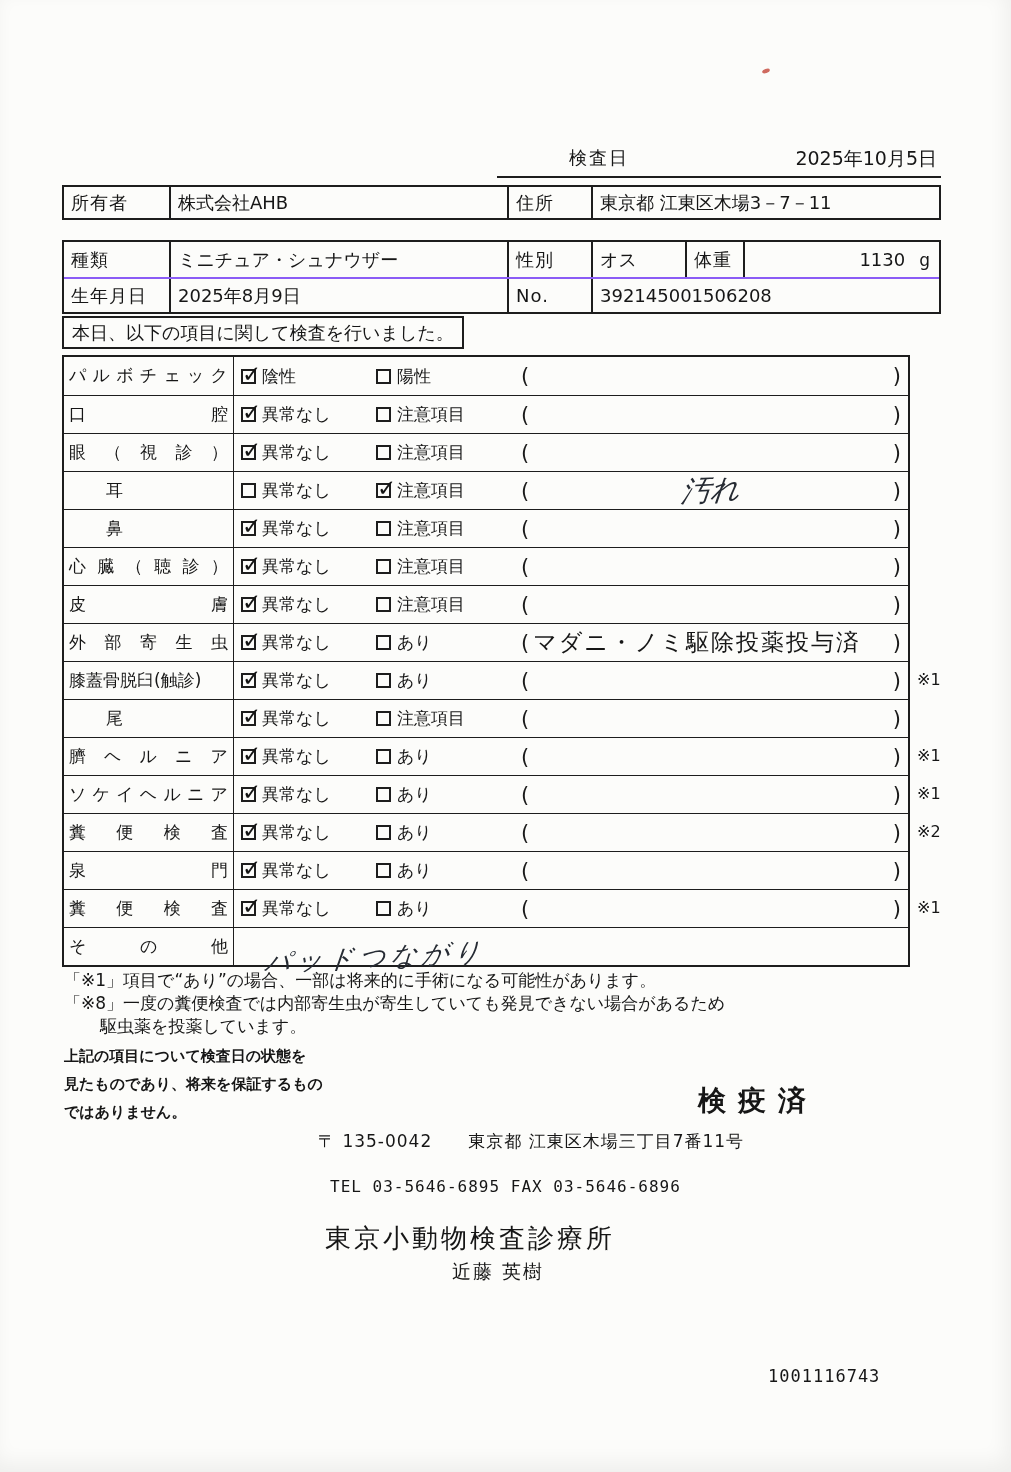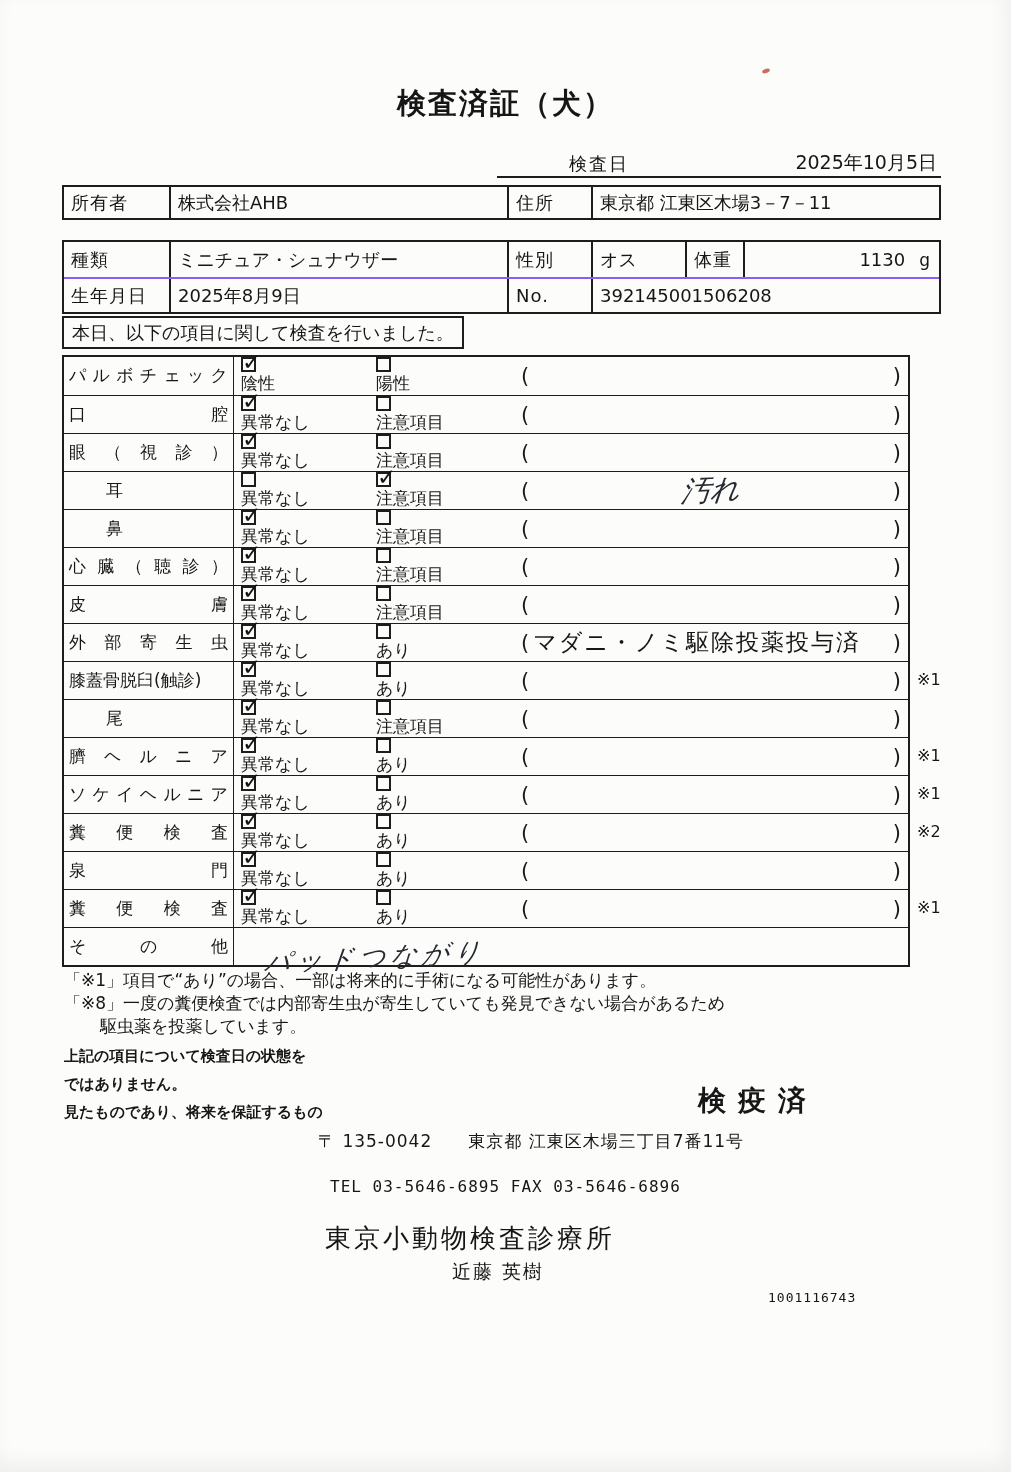--- a/index.html
+++ b/index.html
@@ -10,21 +10,21 @@
     background:#fcfcfa; overflow:hidden;
     box-shadow: inset -5px -9px 20px rgba(0,0,0,0.055);
   }
   .speck { position:absolute; left:762px; top:69px; width:8px; height:4px;
     background:#c0392b; opacity:.75; border-radius:50%; transform:rotate(-18deg); }
 
   .title { position:absolute; top:84px; left:0; width:100%; text-align:center;
     font-size:29px; font-weight:600; letter-spacing:2px; }
 
   .date-row { position:absolute; top:146px; left:497px; width:444px; height:32px;
-    border-bottom:2px solid #1d1d1d; display:flex; align-items:flex-end; }
+    border-bottom:2px solid #1d1d1d; display:flex; align-items:flex-start; }
   .date-row .dlabel { margin-left:72px; font-size:18px; letter-spacing:2px; }
   .date-row .dvalue { margin-left:auto; margin-right:4px; font-size:19px; }
 
   .htable { position:absolute; left:62px; width:879px; border:2px solid #1d1d1d; }
   .t1 { top:185px; }
   .t2 { top:240px;text-align:right; }
   .hrow { display:grid; }
   .hrow.r1a { grid-template-columns:105px 338px 84px 1fr; height:31px; }
   .hrow.r2a { grid-template-columns:105px 338px 84px 94px 58px 1fr; height:35px; }
   .hrow.r2b { grid-template-columns:105px 338px 84px 1fr; height:35px; border-top:2px solid #8b5cf6; }
@@ -38,21 +38,21 @@
   .intro { position:absolute; top:316px; left:62px; border:2px solid #1d1d1d;
     font-size:18px; padding:2px 8px; line-height:25px; }
 
   .insp { position:absolute; top:355px; left:62px; width:848px; border:2px solid #1d1d1d; }
   .irow { position:relative; display:flex; align-items:stretch; height:38px; }
   .irow + .irow { border-top:1.5px solid #1d1d1d; }
   .ilabel { width:170px; border-right:1.5px solid #1d1d1d; font-size:17px;
     line-height:36px; padding:0 5px; overflow:hidden; white-space:nowrap; }
   .ilabel.just { text-align:justify; text-align-last:justify; }
   .ilabel.ind { padding-left:42px; }
-  .iopt { display:flex; align-items:flex-start; padding-left:7px; font-size:17px;flex-direction:column; }
+  .iopt { display:flex; align-items:center; padding-left:7px; font-size:17px; }
   .iopt.o1 { width:135px; }
   .iopt.o2 { width:145px; }
   .cb { display:inline-block; width:15px; height:15px; margin-right:6px;
     position:relative; flex:none; }
   .cb[data-state] { border:2px solid #1d1d1d; }
   .cb[data-state="checked"]::after { content:"✓"; position:absolute; left:-1px; top:-10px;
     font-size:23px; font-weight:700; color:#141414; }
   .icomment { flex:1; display:flex; align-items:center; padding:0 7px; }
   .paren { font-size:21px; color:#1a1a1a; }
   .ctext { flex:1; font-size:19px; text-align:left; padding:0 4px; white-space:nowrap; overflow:visible; }
@@ -69,30 +69,29 @@
   .disclaimer { position:absolute; top:1042px; left:64px; font-size:15px;
     font-weight:600; line-height:28px; }
   .stamp { position:absolute; top:1082px; left:698px; font-size:28px;
     font-weight:600; letter-spacing:12px; white-space:nowrap; }
 
   .addr { position:absolute; top:1130px; left:318px; font-size:17px; letter-spacing:1px; }
   .tel { position:absolute; top:1177px; left:330px; font-size:16px;
     font-family:"DejaVu Sans Mono","Liberation Mono",monospace; letter-spacing:1px; }
   .clinic { position:absolute; top:1221px; left:325px; font-size:26px; letter-spacing:3px; }
   .vet { position:absolute; top:1259px; left:452px; font-size:19px; letter-spacing:2px; }
-  .serial { position:absolute; top:1290px; left:768px; font-size:13px;
+  .serial { position:absolute; top:1366px; left:768px; font-size:17px;
     font-family:"DejaVu Sans Mono","Liberation Mono",monospace; letter-spacing:1px; }
 </style>
 </head>
 <body>
 
 <div class="paper">
   <div class="speck"></div>
 
-  <div class="title">検査済証（犬）</div>
 
   <div class="date-row">
     <span class="dlabel">検査日</span>
     <span class="dvalue">2025年10月5日</span>
   </div>
 
   <div class="htable t1">
     <div class="hrow r1a">
       <div class="hc lab">所有者</div>
       <div class="hc">株式会社AHB</div>
@@ -409,22 +408,22 @@
   </div>
 
   <div class="notes">
     <div>「※1」項目で“あり”の場合、一部は将来的に手術になる可能性があります。</div>
     <div>「※8」一度の糞便検査では内部寄生虫が寄生していても発見できない場合があるため</div>
     <div class="n2b">駆虫薬を投薬しています。</div>
   </div>
 
   <div class="disclaimer">
     <div>上記の項目について検査日の状態を</div>
+    <div>見たものであり、将来を保証するもの</div>
     <div>ではありません。</div>
-    <div>見たものであり、将来を保証するもの</div>
   </div>
 
   <div class="stamp">検疫済</div>
 
   <div class="addr">〒 135-0042　　東京都 江東区木場三丁目7番11号</div>
   <div class="tel">TEL 03-5646-6895  FAX 03-5646-6896</div>
   <div class="clinic">東京小動物検査診療所</div>
   <div class="vet">近藤 英樹</div>
   <div class="serial">1001116743</div>
 </div>

